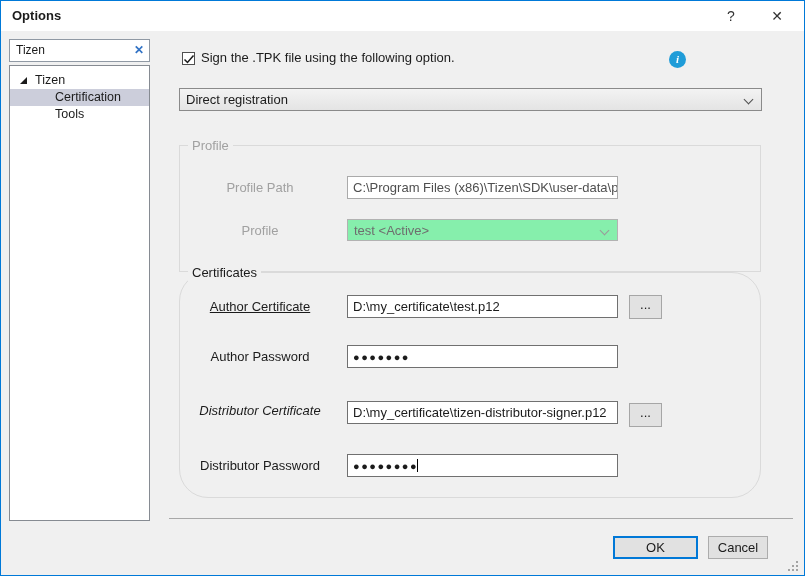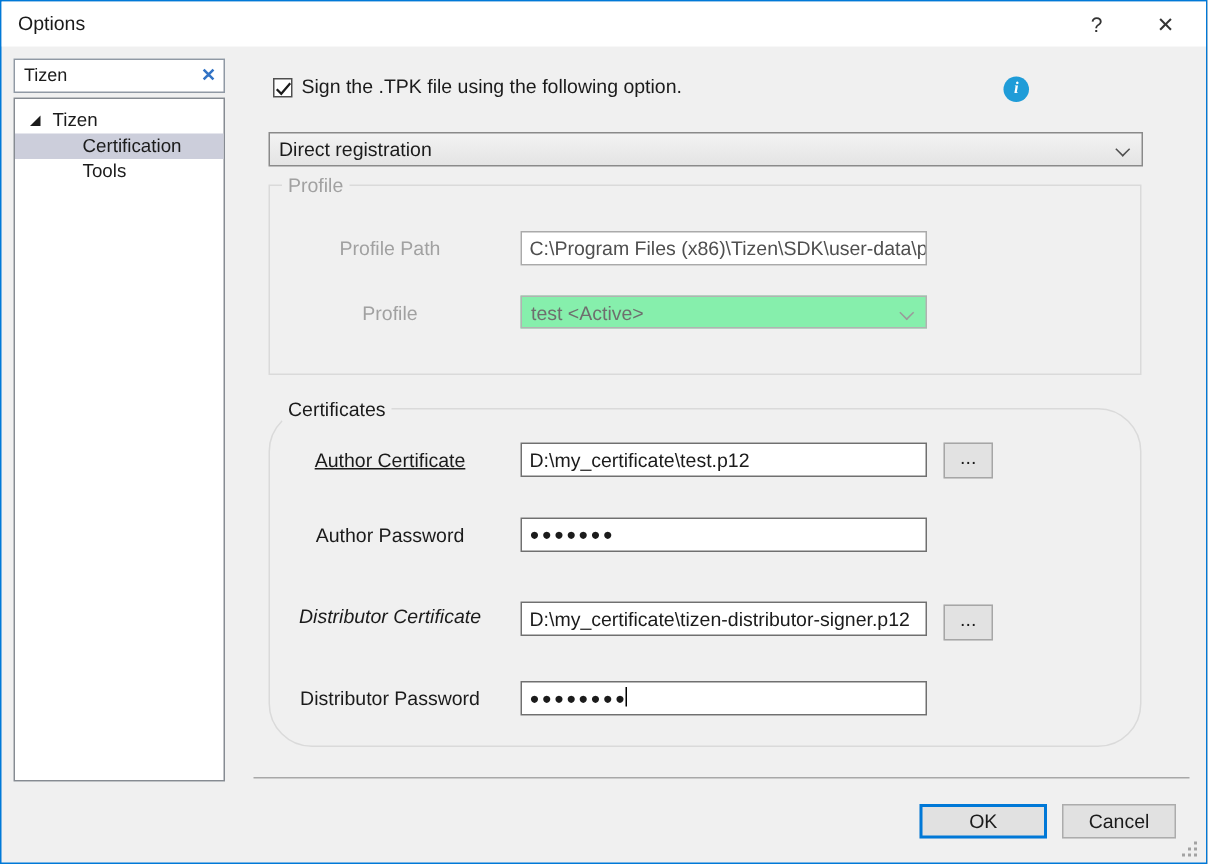--- a/index.html
+++ b/index.html
@@ -4,21 +4,21 @@
 <style>
   * { margin:0; padding:0; box-sizing:border-box; }
   html,body { width:805px; height:576px; background:#b8b8b8; font-family:"Liberation Sans", sans-serif; }
   .window {
     position:relative; width:805px; height:576px;
     background:#f0f0f0; border:1px solid #0079d8; overflow:hidden;
     font-size:13px; color:#1b1b1b;
   }
   
   .titlebar { position:absolute; left:0; top:0; width:100%; height:30px; background:#ffffff; }
-  .titlebar .title { position:absolute; left:11px; top:0; line-height:30px; font-size:13px; color:#1b1b1b; }
+  .titlebar .title { position:absolute; left:11px; top:0; line-height:30px; font-size:13px; color:#1b1b1b;font-weight:bold; }
   .tb-btn { position:absolute; top:0; width:34px; height:30px; text-align:center; line-height:30px; color:#333; cursor:default; }
   .tb-help { right:56px; font-size:14px; }
   .tb-close { right:10px; font-size:14px; }
   
   .searchbox { position:absolute; left:8px; top:38px; width:141px; height:23px; background:#fff; border:1px solid #9099a4; }
   .searchbox .stext { position:absolute; left:6px; top:0; line-height:21px; font-size:12px; color:#1b1b1b; }
   .searchbox .sclear { position:absolute; right:5px; top:0; line-height:21px; font-size:12px; font-weight:bold; color:#3273c5; }
   .tree { position:absolute; left:8px; top:64px; width:141px; height:456px; background:#ffffff; border:1px solid #868b92; }
   .tree-row { position:relative; height:17px; line-height:17px; font-size:12.5px; white-space:nowrap; }
   .tree-row.root { margin-top:6px; }
@@ -35,37 +35,37 @@
   .combo { position:absolute; border:1px solid #8a8a8a; background:linear-gradient(#f3f3f3,#e4e4e4); }
   .combo .cval { position:absolute; left:6px; top:0; line-height:21px; white-space:nowrap; }
   .chev { position:absolute; right:9px; top:7px; width:7px; height:7px; border-right:1.4px solid #4f4f4f; border-bottom:1.4px solid #4f4f4f; transform:rotate(45deg); }
   .combo-main { left:178px; top:87px; width:583px; height:23px; }
   .combo-disabled { background:#86efac; border-color:#b2b2b2; }
   .combo-disabled .cval { color:#6e6e6e; }
   .combo-disabled .chev { border-color:#9a9a9a; }
   
   .group { position:absolute; border:1px solid #dadada; }
   .group-title { position:absolute; left:8px; top:-8px; background:#f0f0f0; padding:0 4px; line-height:16px; }
-  .group-profile { left:178px; top:122px; width:582px; height:127px; }
+  .group-profile { left:178px; top:144px; width:582px; height:127px; }
   .group-certs  { left:178px; top:271px; width:582px; height:226px;border-radius:29px; }
   .group-profile .group-title, .group-profile .flabel { color:#a1a1a1; }
   .group-certs .group-title { color:#1b1b1b; }
   .flabel { position:absolute; left:4px; width:152px; text-align:center; line-height:23px; }
   .field { position:absolute; left:167px; width:271px; height:23px; background:#fff; border:1px solid #707070; overflow:hidden; white-space:nowrap; }
   .field .fval { position:absolute; left:5px; top:0; line-height:21px; }
   .field.disabled { border-color:#aaaaaa; }
   .field.disabled .fval { color:#4f4f4f; }
   .field.password .fval { font-size:11px; letter-spacing:1.5px; line-height:22px; }
   .caret { display:inline-block; width:0; height:13px; border-left:1px solid #000; vertical-align:-2px; margin-left:-1px; }
   .browse-btn { position:absolute; left:449px; width:33px; height:24px; background:#e2e2e2; border:1px solid #a6a6a6; text-align:center; line-height:18px; color:#1b1b1b; }
   
   .bottom-sep { position:absolute; left:168px; top:517px; width:624px; height:1px; background:#a8a8a8; }
   .btn { position:absolute; top:535px; height:23px; background:#e1e1e1; text-align:center; line-height:21px; }
   .btn-ok { left:612px; width:85px; border:2px solid #0078d7; line-height:19px; }
-  .btn-cancel { left:707px; width:76px; border:1px solid #acacac; }
+  .btn-cancel { left:707px; width:60px; border:1px solid #acacac; }
   .grip { position:absolute; right:6px; bottom:4px; width:10px; height:10px; }
   .grip .dot { position:absolute; left:8px; top:0; width:2px; height:2px; background:#a3a3a3;
     box-shadow:-4px 4px 0 #a3a3a3, 0 4px 0 #a3a3a3, -8px 8px 0 #a3a3a3, -4px 8px 0 #a3a3a3, 0 8px 0 #a3a3a3; }
 </style>
 </head>
 <body>
 
 <div class="window">
 
   <div class="titlebar">

